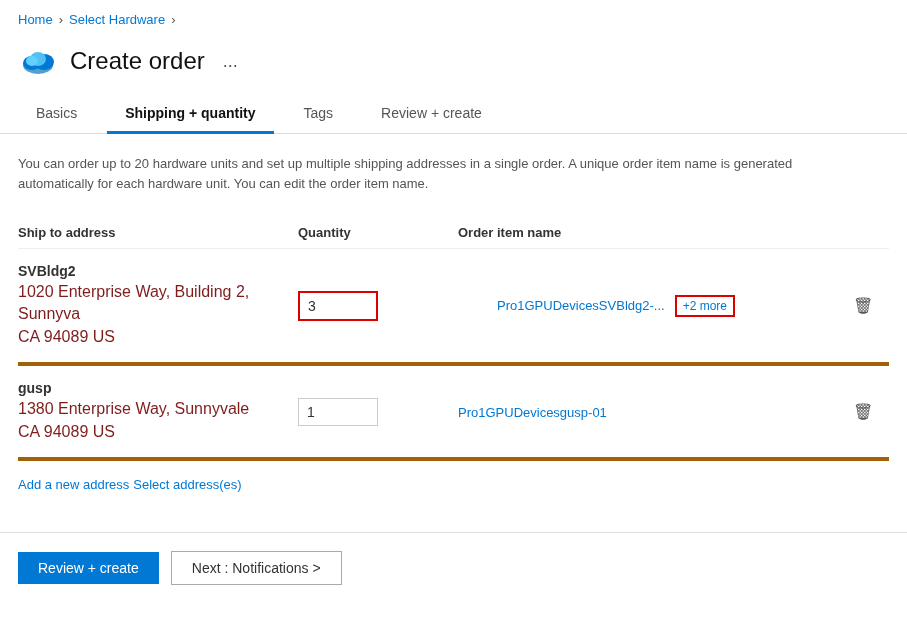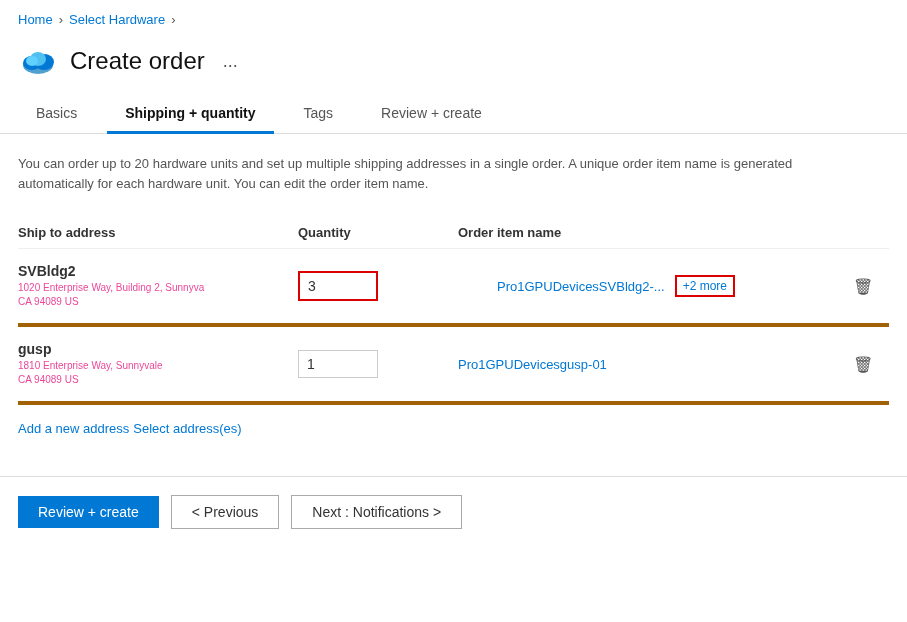--- a/index.html
+++ b/index.html
@@ -20,21 +20,21 @@
     .tab.active { color: #111; font-weight: 600; border-bottom: 3px solid #0078d4; }
 
     .content { padding: 20px 18px; }
     .description { font-size: 13px; color: #555; line-height: 1.5; max-width: 820px; margin-bottom: 24px; }
 
     .table-header { display: grid; grid-template-columns: 280px 160px 1fr 40px; gap: 0; padding: 8px 0; font-weight: 600; font-size: 13px; color: #333; border-bottom: 1px solid #eee; }
 
     .table-row { display: grid; grid-template-columns: 280px 160px 1fr 40px; gap: 0; padding: 14px 0; border-bottom: 4px solid #a16207; align-items: center; }
 
     .address-name { font-weight: 600; font-size: 14px; margin-bottom: 2px; }
-    .address-detail { font-size: 10px; color: #ec4899; line-height: 1.4; }
+    .address-detail { font-size: 16px; color: #7f1d1d; line-height: 1.4; }
 
     .qty-input { width: 80px; padding: 5px 8px; border: 2px solid #d00; font-size: 14px; color: #333; outline: none; }
     .qty-input.normal { border: 1px solid #ccc; }
 
     .order-item-link { color: #0078d4; text-decoration: none; font-size: 13px; }
     .more-badge { display: inline-block; border: 2px solid #d00; color: #0078d4; padding: 2px 6px; font-size: 12px; margin-left: 6px; cursor: pointer; }
 
     .delete-btn { background: none; border: none; cursor: pointer; color: #555; padding: 4px; display: flex; align-items: center; justify-content: center; }
     .delete-icon { font-size: 16px; }
 
@@ -100,21 +100,21 @@
     <div>
       <button class="delete-btn" title="Delete">
         <span class="delete-icon">🗑</span>
       </button>
     </div>
   </div>
 
   <div class="table-row">
     <div>
       <div class="address-name">gusp</div>
-      <div class="address-detail">1810 Enterprise Way, Sunnyvale</div>
+      <div class="address-detail">1380 Enterprise Way, Sunnyvale</div>
       <div class="address-detail">CA 94089 US</div>
     </div>
     <div>
       <input class="qty-input normal" type="text" value="1" style="">
     </div>
     <div>
       <a href="#" class="order-item-link">Pro1GPUDevicesgusp-01</a>
     </div>
     <div>
       <button class="delete-btn" title="Delete">
@@ -124,15 +124,14 @@
   </div>
 
   <div class="actions">
     <button class="link-btn">Add a new address</button>
     <button class="link-btn">Select address(es)</button>
   </div>
 </div>
 
 <div class="footer">
   <button class="btn-primary">Review + create</button>
-  <button class="btn-secondary">&lt; Previous</button>
   <button class="btn-secondary">Next : Notifications &gt;</button>
 </div>
 
 </body></html>

